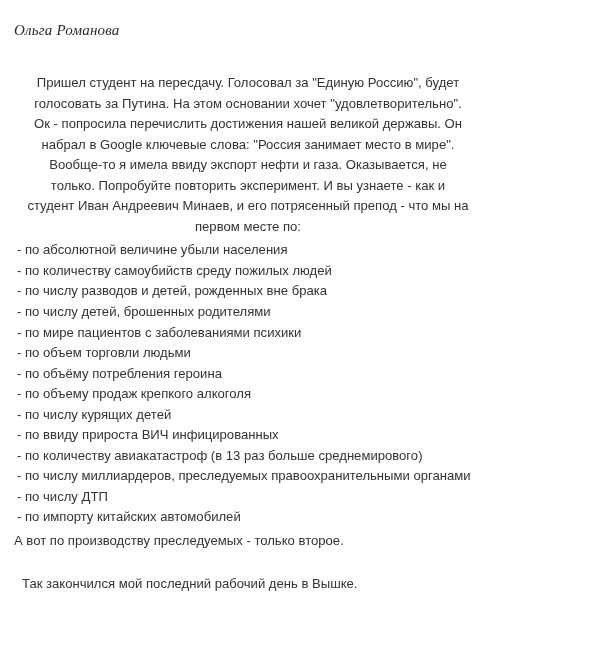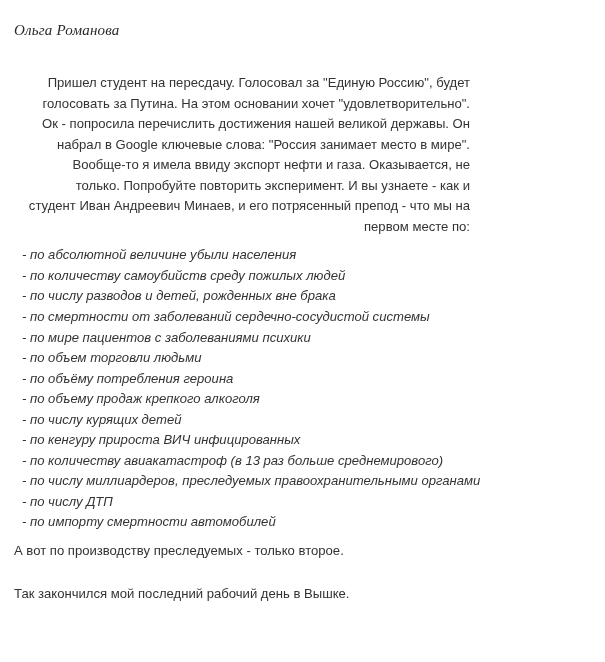--- a/index.html
+++ b/index.html
@@ -25,70 +25,69 @@
     font-style: italic;
     color: #2a2a2a;
     margin: 0 0 34px 0;
     letter-spacing: 0.2px;
   }
   .intro {
     font-size: 13.1px;
     line-height: 1.57;
     color: #333333;
     margin: 0 0 2px 12px;
-    text-align: right;
+    text-align: center;
   }
   ul.bullets {
     list-style: none;
-    margin: 8px;
+    margin: 3px;
     padding: 0;
-    font-style: italic;
   }
   ul.bullets li {
     font-size: 13.1px;
     line-height: 1.57;
     color: #333333;
     white-space: nowrap;
   }
   .closing-line {
     font-size: 13.1px;
     line-height: 1.57;
     color: #333333;
     margin: 0;
   }
   .final {
     font-size: 13.1px;
     line-height: 1.57;
     color: #333333;
-    margin: 22px 0 0 0;
+    margin: 22px 0 0 8px;
   }
 </style>
 </head>
 <body>
 
 <div class="page">
 
   <div class="author">Ольга Романова</div>
 
   <p class="intro">Пришел студент на пересдачу. Голосовал за "Единую Россию", будет голосовать за Путина. На этом основании хочет "удовлетворительно". Ок - попросила перечислить достижения нашей великой державы. Он набрал в Google ключевые слова: "Россия занимает место в мире". Вообще-то я имела ввиду экспорт нефти и газа. Оказывается, не только. Попробуйте повторить эксперимент. И вы узнаете - как и студент Иван Андреевич Минаев, и его потрясенный препод - что мы на первом месте по:</p>
 
   <ul class="bullets">
     <li>- по абсолютной величине убыли населения</li>
     <li>- по количеству самоубийств среду пожилых людей</li>
     <li>- по числу разводов и детей, рожденных вне брака</li>
-    <li>- по смертности от заболеваний сердечно-сосудистой системы</li>
+    <li>- по числу детей, брошенных родителями</li>
     <li>- по мире пациентов с заболеваниями психики</li>
     <li>- по объем торговли людьми</li>
     <li>- по объёму потребления героина</li>
     <li>- по объему продаж крепкого алкоголя</li>
     <li>- по числу курящих детей</li>
-    <li>- по кенгуру прироста ВИЧ инфицированных</li>
+    <li>- по ввиду прироста ВИЧ инфицированных</li>
     <li>- по количеству авиакатастроф (в 13 раз больше среднемирового)</li>
     <li>- по числу миллиардеров, преследуемых правоохранительными органами</li>
     <li>- по числу ДТП</li>
-    <li>- по импорту смертности автомобилей</li>
+    <li>- по импорту китайских автомобилей</li>
   </ul>
 
   <p class="closing-line">А вот по производству преследуемых - только второе.</p>
 
   <p class="final">Так закончился мой последний рабочий день в Вышке.</p>
 
 </div>
 
 </body></html>

